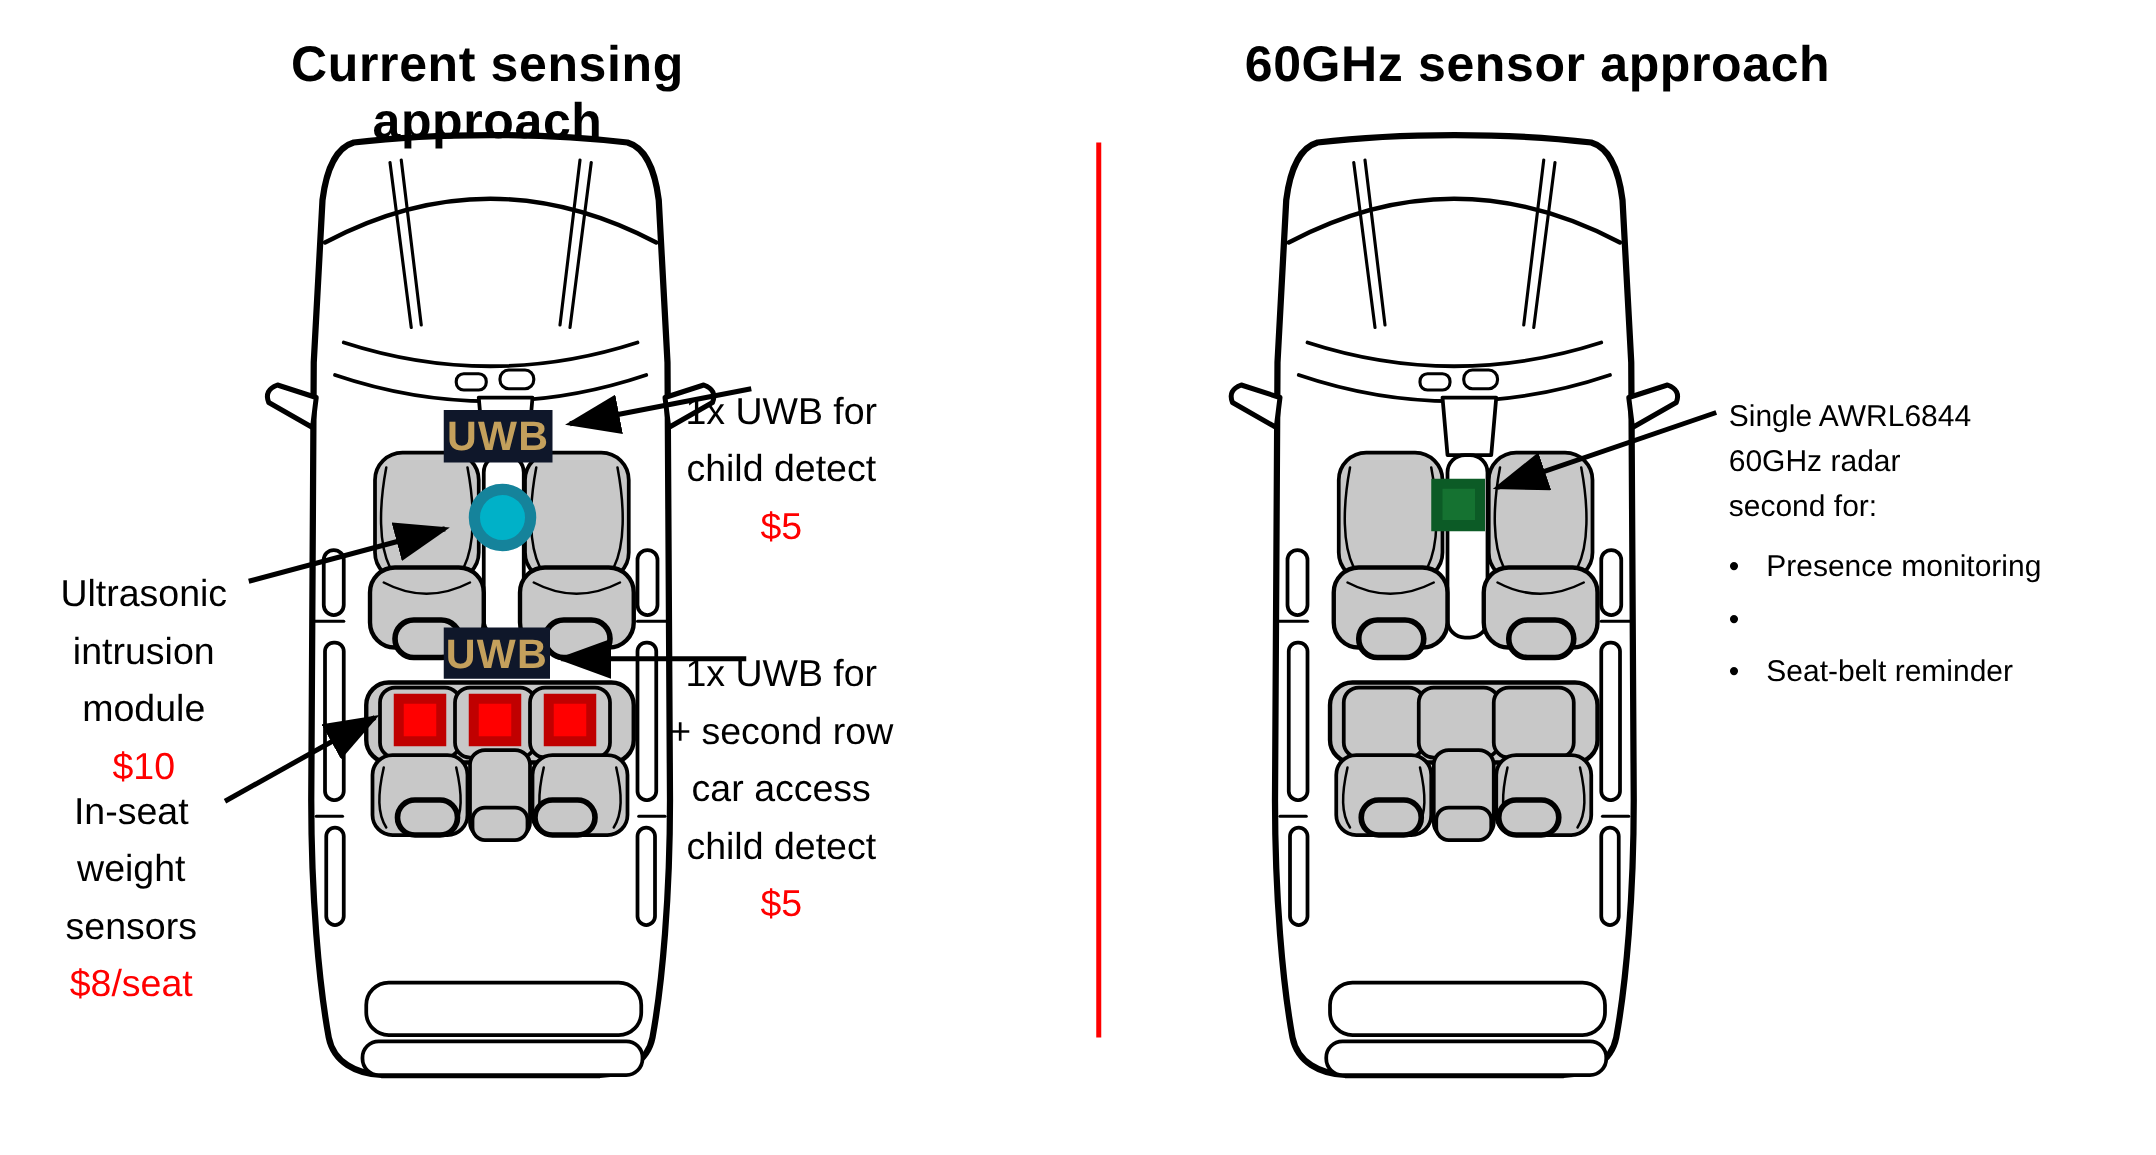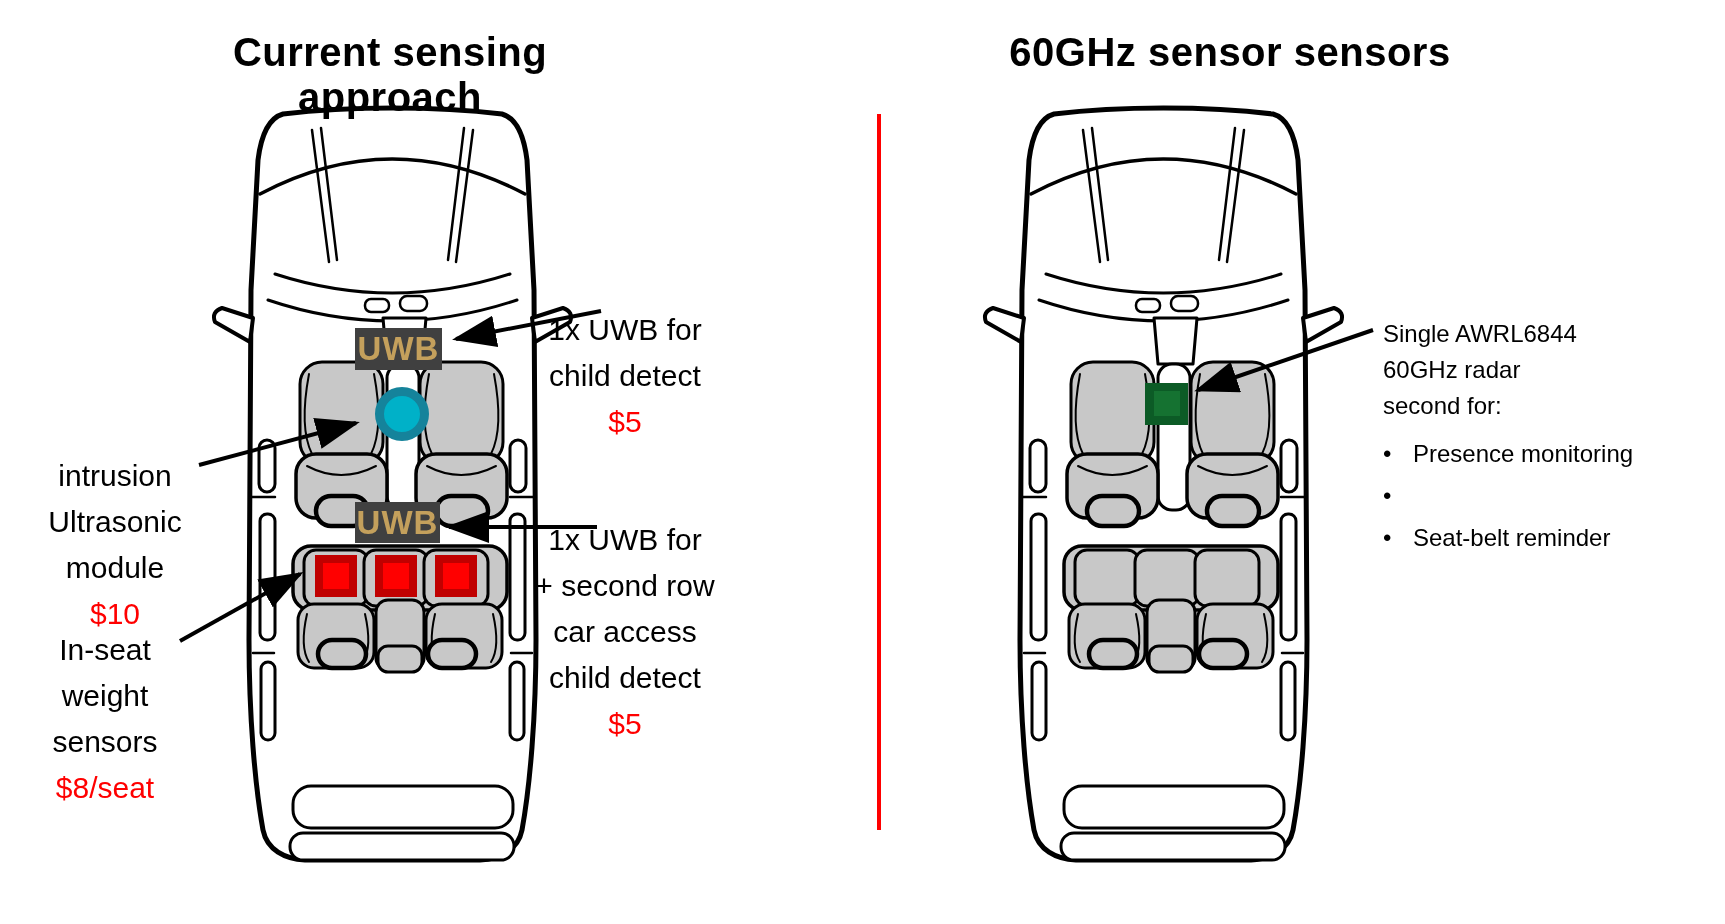--- a/index.html
+++ b/index.html
@@ -9,21 +9,21 @@
   }
   .scene{position:absolute;left:0;top:0;}
   .title{
     position:absolute;font-size:40px;font-weight:bold;text-align:center;
     letter-spacing:0.5px;
   }
   .title-left{left:140px;top:30px;width:500px;}
   .title-right{left:980px;top:30px;width:500px;}
   .divider{position:absolute;left:877px;top:114px;width:4px;height:716px;background:#ff0000;}
   .badge{
-    position:absolute;background:#404040;color:#c4a05c;font-weight:bold;
+    position:absolute;background:#0f172a;color:#c4a05c;font-weight:bold;
     font-size:33px;width:87px;height:42px;display:flex;align-items:center;
     justify-content:center;letter-spacing:1px;text-align:center;
   }
   .badge-front{left:355px;top:328px;}
   .badge-mid{left:355px;top:502px;width:85px;height:41px;}
   .label{position:absolute;font-size:30px;line-height:33px;text-align:center;}
   .label span{display:block;margin-top:13px;}
   .price{color:#ff0000;}
   .label-ultrasonic{left:15px;top:446px;width:200px;}
   .label-inseat{left:5px;top:620px;width:200px;}
@@ -148,42 +148,42 @@
       <path d="M 199,465 L 356,423" marker-end="url(#ah)"></path>
       <path d="M 180,641 L 300,574" marker-end="url(#ah)"></path>
       <path d="M 597,527 L 449,527" marker-end="url(#ah)"></path>
       <path d="M 1373,330 L 1198,390" marker-end="url(#ah)"></path>
     </g>
   </svg>
 
   <div class="divider"></div>
 
   <div class="title title-left">Current sensing approach</div>
-  <div class="title title-right">60GHz sensor sensors</div>
+  <div class="title title-right">60GHz sensor approach</div>
 
   <div class="badge badge-front">UWB</div>
   <div class="badge badge-mid">UWB</div>
 
   <div class="label label-uwb-front">
     <span>1x UWB for</span>
     <span>child detect</span>
     <span class="price">$5</span>
   </div>
 
   <div class="label label-uwb-access">
     <span>1x UWB for</span>
     <span>+ second row</span>
     <span>car access</span>
     <span>child detect</span>
     <span class="price">$5</span>
   </div>
 
   <div class="label label-ultrasonic">
+    <span>Ultrasonic</span>
     <span>intrusion</span>
-    <span>Ultrasonic</span>
     <span>module</span>
     <span class="price">$10</span>
   </div>
 
   <div class="label label-inseat">
     <span>In-seat</span>
     <span>weight</span>
     <span>sensors</span>
     <span class="price">$8/seat</span>
   </div>

